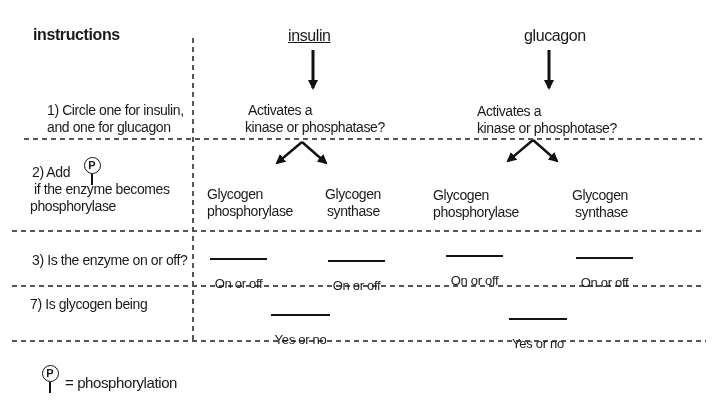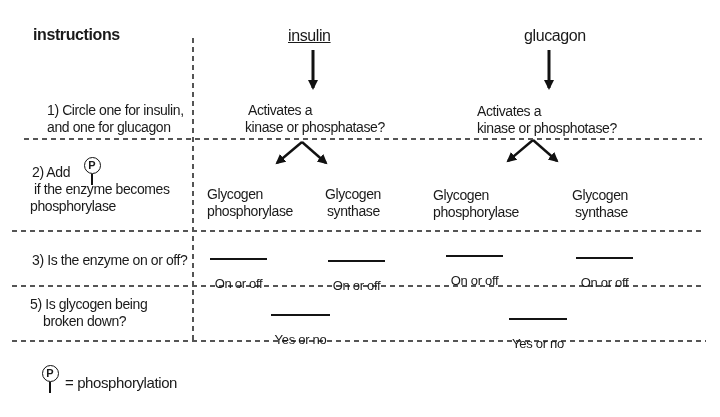--- a/index.html
+++ b/index.html
@@ -114,22 +114,21 @@
   <div class="answer" style="left:446px;top:255px;width:57px;">
     <span class="blank"></span>
     <span class="opt">On or off</span>
   </div>
   <div class="answer" style="left:576px;top:257px;width:57px;">
     <span class="blank"></span>
     <span class="opt">On or off</span>
   </div>
 
   <div class="txt" style="left:30px;top:296px;">
-    <span class="ln">5) Is glycogen being</span>
-    <span class="ln" style="padding-left:13px;">broken down?</span>
+    <span class="ln">7) Is glycogen being</span>
   </div>
 
   <div class="answer" style="left:271px;top:314px;width:59px;">
     <span class="blank"></span>
     <span class="opt">Yes or no</span>
   </div>
   <div class="answer" style="left:509px;top:318px;width:58px;">
     <span class="blank"></span>
     <span class="opt">Yes or no</span>
   </div>

